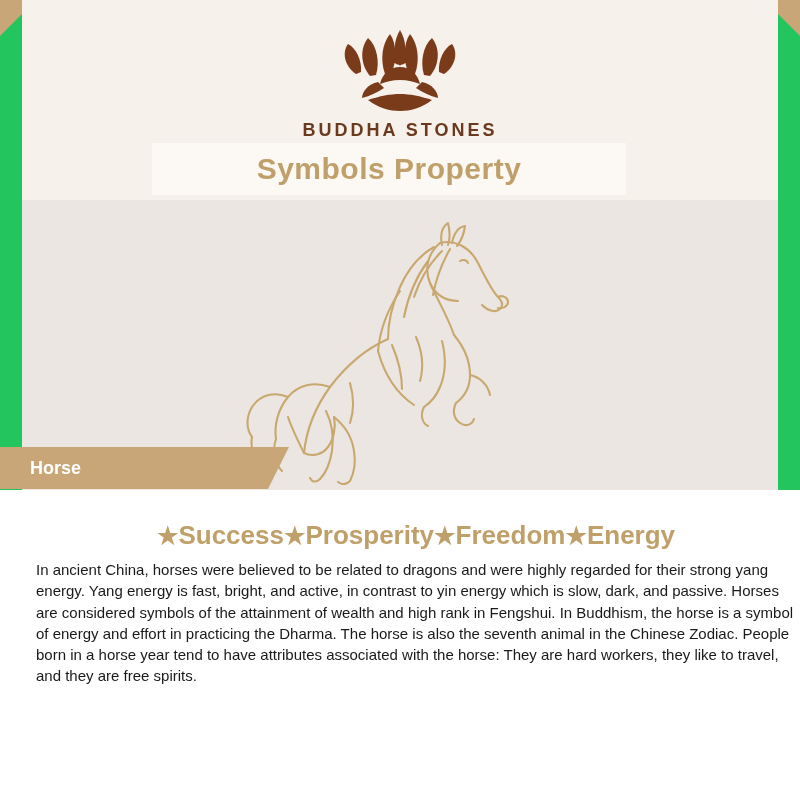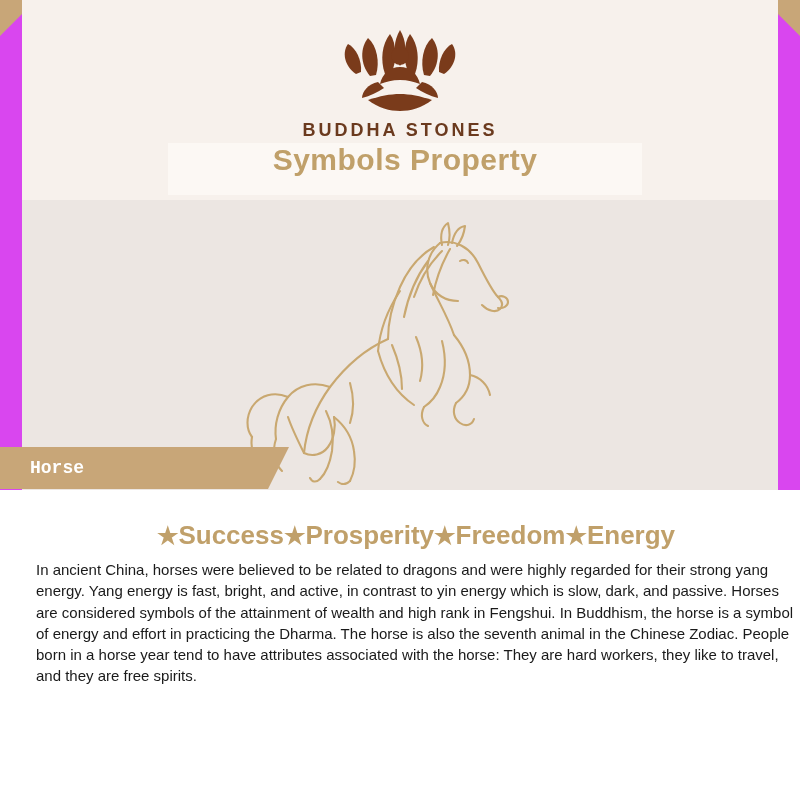--- a/index.html
+++ b/index.html
@@ -10,21 +10,21 @@
     width: 800px;
     height: 800px;
     font-family: "Liberation Sans", sans-serif;
     background: #ffffff;
     overflow: hidden;
   }
   .page {
     position: relative;
     width: 800px;
     height: 800px;
-    background: #d946ef;
+    background: #22c55e;
     overflow: hidden;
   }
 
   
   .corner-tl {
     position: absolute;
     top: 0; left: 0;
     width: 0; height: 0;
     border-top: 36px solid #c8a678;
     border-right: 36px solid transparent;
@@ -67,26 +67,26 @@
     letter-spacing: 3px;
     font-weight: bold;
     color: #6b3a1e;
     font-family: "Liberation Sans", sans-serif;
   }
 
   
   .title-band {
     position: absolute;
     top: 143px;
-    left: 168px;
+    left: 152px;
     width: 474px;
     height: 52px;
     background: #fcf8f4;
     display: flex;
-    align-items: flex-start;
+    align-items: center;
     justify-content: center;
   }
   .title-text {
     font-size: 30px;
     font-weight: bold;
     color: #c0a06a;
     letter-spacing: 0.5px;
     font-family: "Liberation Sans", sans-serif;
   }
 
@@ -122,21 +122,21 @@
     top: 0; right: -21px;
     width: 0; height: 0;
     border-top: 42px solid #c8a678;
     border-right: 21px solid transparent;
   }
   .label-text {
     margin-left: 30px;
     color: #ffffff;
     font-size: 18px;
     font-weight: bold;
-    font-family: Liberation Mono, monospace;
+    font-family: Liberation Sans, sans-serif;
   }
 
   
   .text-section {
     position: absolute;
     top: 490px;
     left: 0;
     width: 800px;
     height: 310px;
     background: #ffffff;

